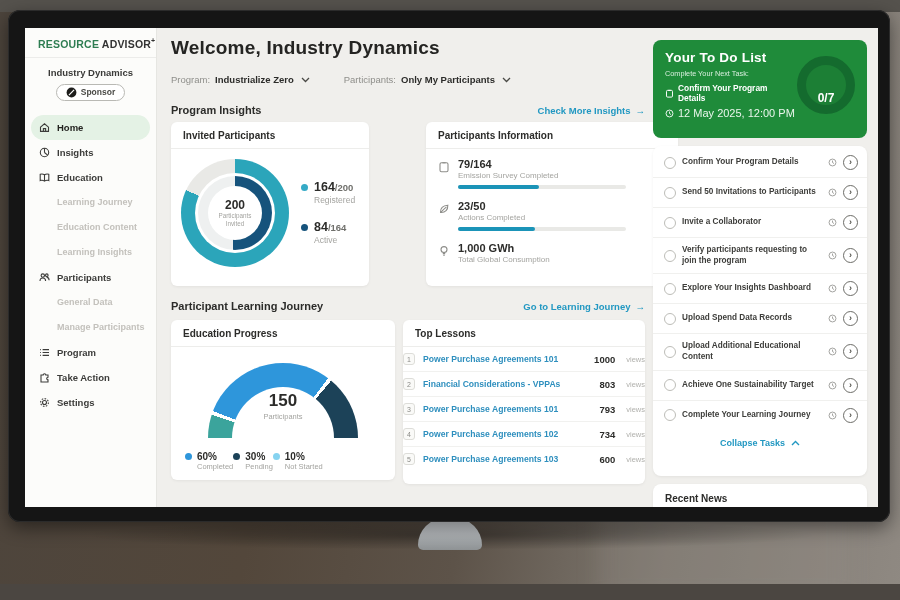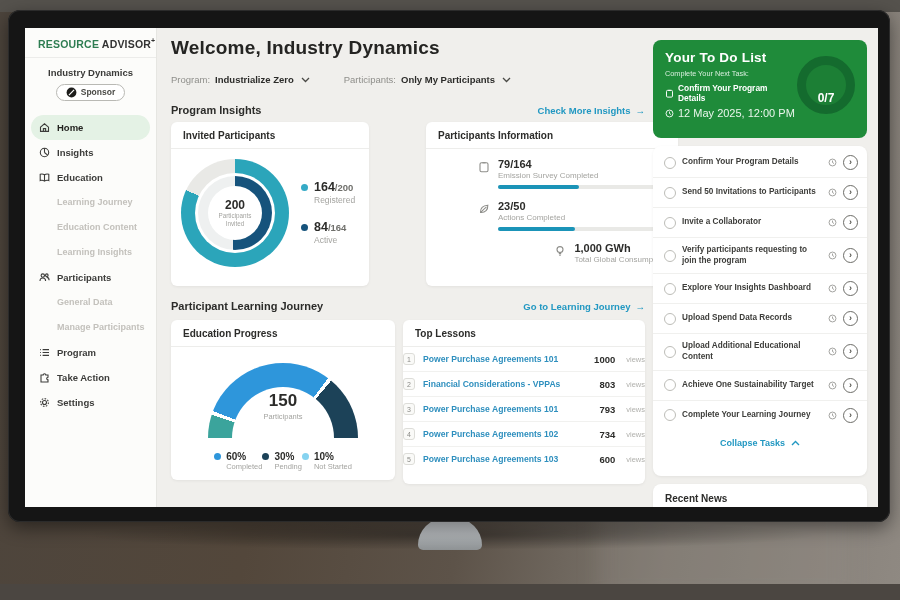--- a/index.html
+++ b/index.html
@@ -64,36 +64,36 @@
   .inv-legend { display:flex; flex-direction:column; gap:16px; }
   .leg-entry { display:flex; gap:6px; }
   .leg-dot { width:7px; height:7px; border-radius:50%; margin-top:3px; flex:0 0 7px; }
   .dot-teal { background:#35aac6; } .dot-navy { background:#16537c; }
   .leg-val { font-size:12.5px; font-weight:bold; color:#2c2c2a; line-height:1.1; }
   .leg-total { font-size:9.5px; color:#6f6f6b; }
   .leg-lab { font-size:8.5px; color:#a4a4a0; }
 
   .card-info { left:255px; top:94px; width:252px; height:164px; }
   .info-body { padding:9px 12px; }
-  .info-row { display:flex; gap:8px; margin-bottom:11px;justify-content:flex-end; }
+  .info-row { display:flex; gap:8px; margin-bottom:11px; }
   .info-ico { width:12px; flex:0 0 12px; padding-top:3px; }
   .info-val { font-size:11px; font-weight:bold; color:#2c2c2a; }
   .info-lab { font-size:8px; color:#a4a4a0; margin-top:1px; }
   .bar { height:4px; background:#e9e9e6; border-radius:2px; margin-top:5px; width:168px; }
   .bar-fill { height:4px; background:#1b94b8; border-radius:2px; }
 
   .card-edu { left:0; top:292px; width:224px; height:160px; }
   .gauge-wrap { width:150px; height:76px; margin:16px auto 0; position:relative; overflow:hidden; }
   .gauge { width:150px; height:150px; border-radius:50%;
     background:conic-gradient(from 270deg, #3ba49c 0 18deg, #fff 18deg 21deg, #2e96db 21deg 127deg, #fff 127deg 130deg, #1c4258 130deg 180deg, transparent 180deg 360deg); }
   .gauge-hole { position:absolute; left:24px; top:24px; width:102px; height:102px; border-radius:50%; background:#fff; }
   .gauge-center { position:absolute; left:0; right:0; top:28px; text-align:center; }
   .g-val { font-size:17px; font-weight:bold; color:#2c2c2a; }
   .g-lab { font-size:7.5px; color:#a4a4a0; margin-top:1px; }
-  .edu-legend { display:flex; justify-content:center; padding:12px 14px 0; }
+  .edu-legend { display:flex; justify-content:flex-start; padding:12px 14px 0; }
   .eleg { display:flex; gap:5px; }
   .eleg .d { width:7px; height:7px; border-radius:50%; margin-top:2px; }
   .d-blue { background:#2e96db; } .d-navy { background:#1c4258; } .d-light { background:#86d3f0; }
   .eleg .v { font-size:10px; font-weight:bold; color:#2c2c2a; }
   .eleg .l { font-size:7.5px; color:#a4a4a0; }
 
   .card-lessons { left:232px; top:292px; width:242px; height:164px; }
   .lesson-row { display:flex; align-items:center; gap:8px; padding:6px 0; border-bottom:1px solid #f1f1ef; }
   .lesson-row:last-child { border-bottom:none; }
   .rank { width:12px; height:12px; flex:0 0 12px; border:1px solid #ddddd9; border-radius:3px; font-size:7px; color:#8a8a86;

